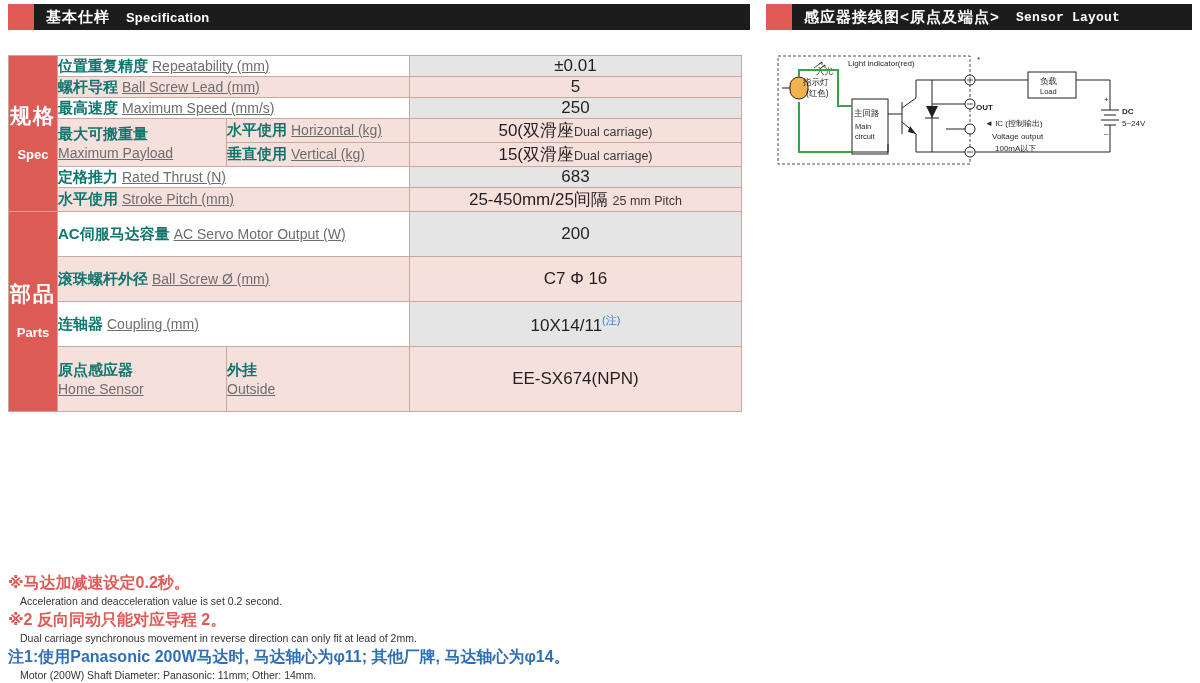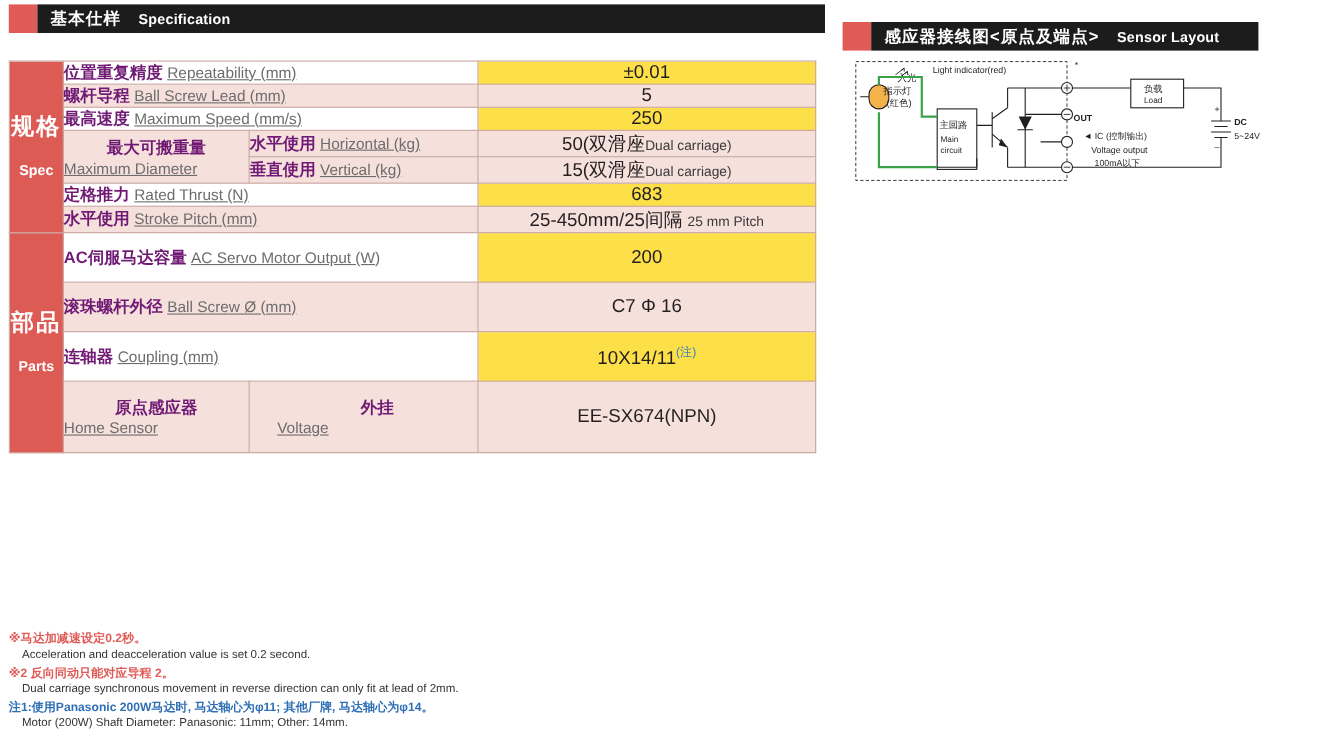--- a/index.html
+++ b/index.html
@@ -12,51 +12,51 @@
     overflow:hidden;
   }
   
   .hdr{position:absolute;display:flex;align-items:center;height:26px;}
   .hdr .swatch{width:26px;height:26px;background:#d9534f;background:#e05b56;flex:0 0 auto;}
   .hdr .bar{flex:1 1 auto;height:26px;background:#1c1c1c;display:flex;align-items:center;padding-left:12px;color:#fff;white-space:nowrap;}
   .hdr .bar .cn{font-size:15px;font-weight:bold;letter-spacing:1px;}
   .hdr .bar .en{font-size:13px;font-weight:bold;margin-left:16px;letter-spacing:.2px;}
 
   #spec-header{left:8px;top:4px;width:742px;}
-  #sensor-header{left:766px;top:20px;width:378px;}
+  #sensor-header{left:766px;top:4px;width:426px;font-family:Liberation Mono, monospace;}
   #sensor-header .bar{background:#1c1c1c;}
 
   
   #spec-table{position:absolute;left:8px;top:55px;width:734px;border-collapse:collapse;}
   #spec-table td{border:1px solid #c9a7a2;padding:0;vertical-align:middle;}
   .side{
     width:48px;background:#dd5b55;color:#fff;text-align:center;
     font-weight:bold;line-height:1.15;
   }
   .side .cn{font-size:21px;display:block;letter-spacing:2px;}
   .side .en{font-size:13px;display:block;margin-top:20px;font-weight:bold;}
   .lbl{
     padding:6px 10px;background:#fff;
   }
   .lbl.tint{background:#f6e0dc;}
-  .lbl .cn{font-size:15px;font-weight:bold;color:#701a75;text-align:center;}
+  .lbl .cn{font-size:15px;font-weight:bold;color:#0f766e;}
   .lbl .en{font-size:14px;color:#6d6d6d;margin-left:4px;text-decoration:underline;}
   .lbl .stack .cn{display:block;}
   .lbl .stack .en{display:block;margin-left:0;margin-top:1px;}
   .val{
-    text-align:center;background:#fde047;font-size:17px;padding:7px 6px;
+    text-align:center;background:#e5e5e5;font-size:17px;padding:7px 6px;
   }
   .val.tint{background:#f6e0dc;}
   .val .small{font-size:12.5px;color:#3a3a3a;}
   .sub2{font-size:11px;color:#3f7fbf;vertical-align:super;}
 
   
   #notes{position:absolute;left:8px;top:573px;width:740px;}
   .note{margin-bottom:3px;}
-  .note .cn{font-size:11px;color:#e05b56;font-weight:bold;display:block;}
+  .note .cn{font-size:16px;color:#e05b56;font-weight:bold;display:block;}
   .note .en{font-size:10.5px;color:#333;display:block;margin-left:12px;margin-top:1px;}
   .note.blue .cn{color:#2f6fb5;}
 
   
   #sensor-diagram{position:absolute;left:770px;top:44px;width:420px;height:145px;}
   #sensor-diagram svg{display:block;}
   .dg-txt{font-family:"Liberation Sans",sans-serif;font-size:8px;fill:#231f20;}
   .dg-txt-cn{font-family:"Liberation Sans",sans-serif;font-size:8.5px;fill:#231f20;}
   .dg-txt-sm{font-family:"Liberation Sans",sans-serif;font-size:7.5px;fill:#231f20;}
   .dg-line{stroke:#231f20;stroke-width:1;fill:none;}
@@ -104,21 +104,21 @@
     <tr>
       <td class="lbl" colspan="2">
         <span class="cn">最高速度</span><span class="en">Maximum Speed (mm/s)</span>
       </td>
       <td class="val">250</td>
     </tr>
     <tr>
       <td class="lbl tint" rowspan="2" style="width:168px;">
         <span class="stack">
           <span class="cn">最大可搬重量</span>
-          <span class="en">Maximum Diameter</span>
+          <span class="en">Maximum Payload</span>
         </span>
       </td>
       <td class="lbl tint" style="width:182px;">
         <span class="cn">水平使用</span><span class="en">Horizontal (kg)</span>
       </td>
       <td class="val tint">
         <span>50(双滑座</span><span class="small">Dual carriage)</span>
       </td>
     </tr>
     <tr>
@@ -168,24 +168,24 @@
         <span>10X14/11</span><span class="sub2">(注)</span>
       </td>
     </tr>
     <tr>
       <td class="lbl tint" style="height:64px;width:168px;">
         <span class="stack">
           <span class="cn">原点感应器</span>
           <span class="en">Home Sensor</span>
         </span>
       </td>
-      <td class="lbl tint" style="width:182px;padding-left:25px;">
+      <td class="lbl tint" style="width:182px;">
         <span class="stack">
           <span class="cn">外挂</span>
-          <span class="en">Voltage</span>
+          <span class="en">Outside</span>
         </span>
       </td>
       <td class="val tint">EE-SX674(NPN)</td>
     </tr>
   </tbody>
 </table>
 
 <div id="notes">
   <div class="note">
     <span class="cn">※马达加减速设定0.2秒。</span>

